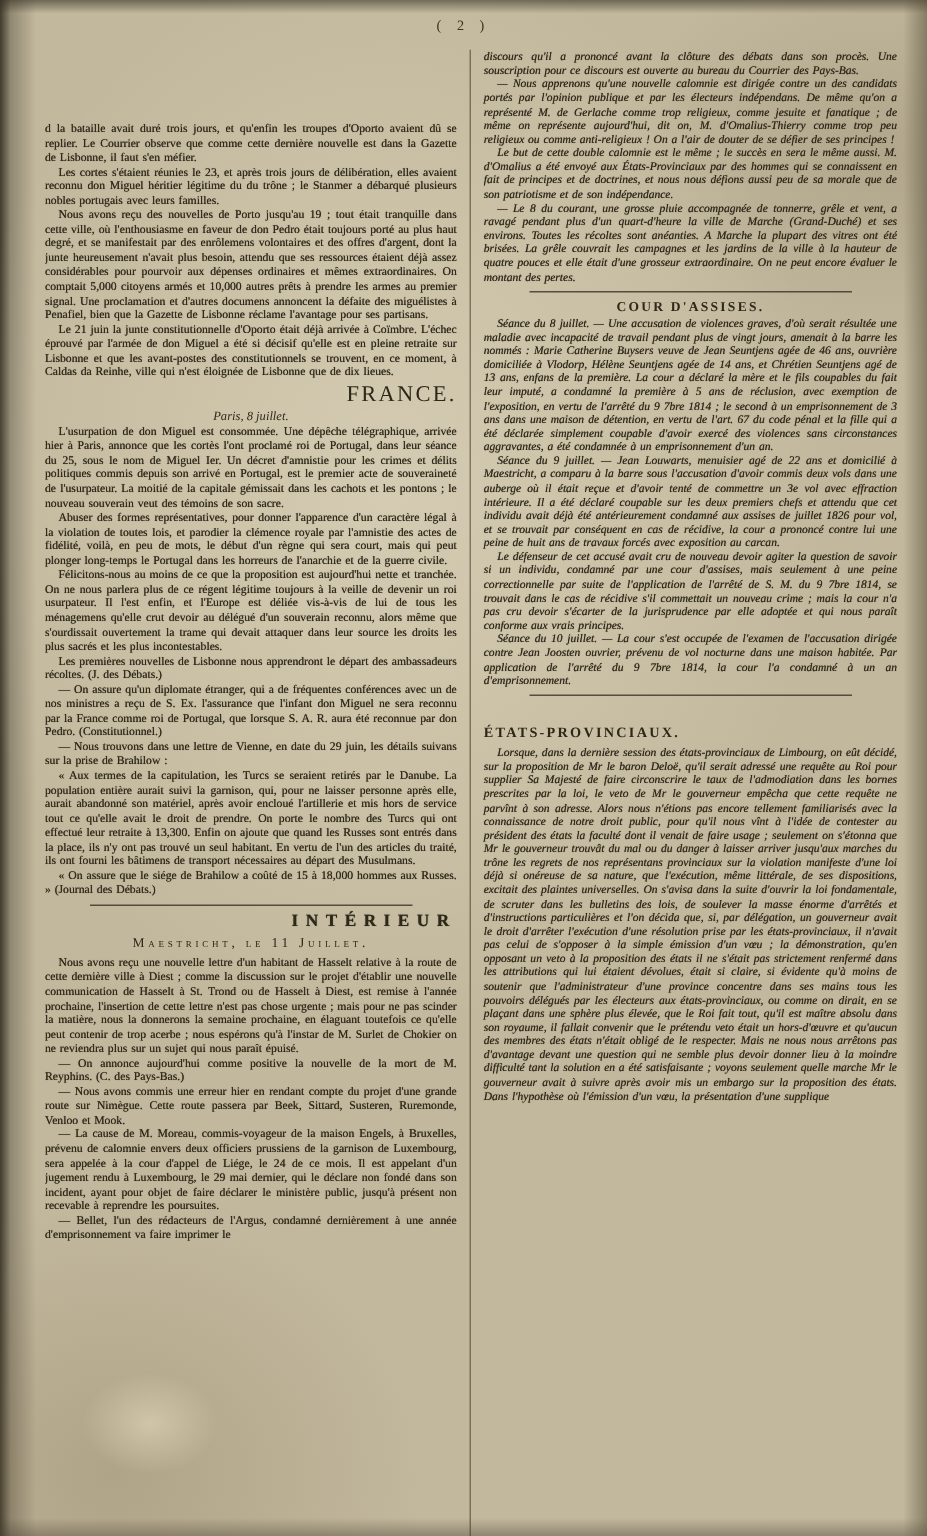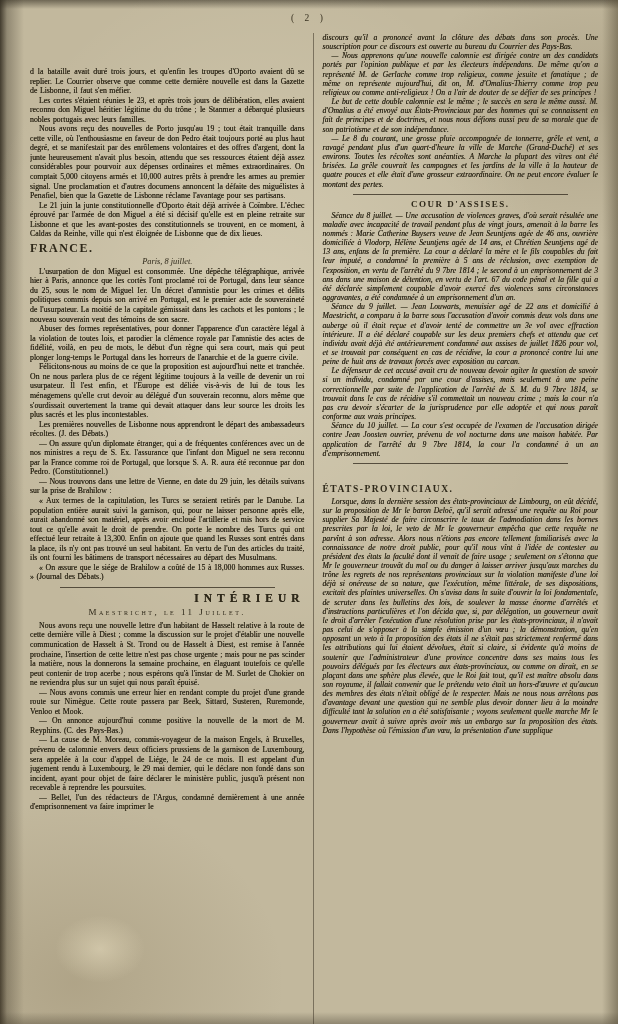--- a/index.html
+++ b/index.html
@@ -22,21 +22,21 @@
   .page-number{
     position:absolute;top:13px;left:0;width:100%;
     text-align:center;font-size:9.5px;letter-spacing:4px;color:#3a3322;
   }
   .columns{
     position:absolute;top:33px;left:30px;right:20px;bottom:0;
     display:flex;overflow:hidden;
   }
   .col{overflow:hidden;}
   .col-left{
-    width:278px;padding-right:8px;margin-top:34px;
+    width:278px;padding-right:8px;margin-top:48px;
   }
   .col-right{
     width:279px;padding-left:9px;
     border-left:1px solid rgba(62,53,38,0.55);
   }
   .para{
     margin:0;
     font-size:7.8px;
     line-height:9.55px;
     text-align:justify;
@@ -45,22 +45,22 @@
     text-shadow:0 0 0.45px rgba(46,40,25,0.85);
   }
   .col-right .para{line-height:9.15px;font-size:7.7px;font-style:italic;}
   .noindent{text-indent:0;}
   .attribution{
     margin:0;text-align:right;font-style:italic;
     font-size:7.8px;line-height:9.2px;
     text-shadow:0 0 0.45px rgba(46,40,25,0.85);
   }
   .sec-france{
-    margin:2px 0 0;text-align:left;
-    font-size:12px;font-weight:bold;letter-spacing:1.5px;
+    margin:2px 0 0;text-align:right;
+    font-size:15px;font-weight:normal;letter-spacing:1.5px;
   }
   .dateline{
     margin:1px 0 1px;text-align:center;font-style:italic;font-size:8.4px;
   }
   .rule{
     height:0;border-top:1px solid rgba(52,45,32,0.78);
     width:215px;margin:5px auto 4px;
   }
   .sec-interieur{
     margin:2px 0 3px;text-align:right;
@@ -105,22 +105,22 @@
       <p class="para">Félicitons-nous au moins de ce que la proposition est aujourd'hui nette et tranchée. On ne nous parlera plus de ce régent légitime toujours à la veille de devenir un roi usurpateur. Il l'est enfin, et l'Europe est déliée vis-à-vis de lui de tous les ménagemens qu'elle crut devoir au délégué d'un souverain reconnu, alors même que s'ourdissait ouvertement la trame qui devait attaquer dans leur source les droits les plus sacrés et les plus incontestables.</p>
       <p class="para">Les premières nouvelles de Lisbonne nous apprendront le départ des ambassadeurs récoltes.          (J. des Débats.)</p>
       <p class="para">— On assure qu'un diplomate étranger, qui a de fréquentes conférences avec un de nos ministres a reçu de S. Ex. l'assurance que l'infant don Miguel ne sera reconnu par la France comme roi de Portugal, que lorsque S. A. R. aura été reconnue par don Pedro.          (Constitutionnel.)</p>
       <p class="para">— Nous trouvons dans une lettre de Vienne, en date du 29 juin, les détails suivans sur la prise de Brahilow :</p>
       <p class="para">« Aux termes de la capitulation, les Turcs se seraient retirés par le Danube. La population entière aurait suivi la garnison, qui, pour ne laisser personne après elle, aurait abandonné son matériel, après avoir encloué l'artillerie et mis hors de service tout ce qu'elle avait le droit de prendre. On porte le nombre des Turcs qui ont effectué leur retraite à 13,300. Enfin on ajoute que quand les Russes sont entrés dans la place, ils n'y ont pas trouvé un seul habitant. En vertu de l'un des articles du traité, ils ont fourni les bâtimens de transport nécessaires au départ des Musulmans.</p>
       <p class="para">« On assure que le siége de Brahilow a coûté de 15 à 18,000 hommes aux Russes. »          (Journal des Débats.)</p>
       <div class="rule"></div>
       <h2 class="sec-interieur">INTÉRIEUR</h2>
       <div class="sec-maestricht">Maestricht, le 11 Juillet.</div>
       <p class="para">Nous avons reçu une nouvelle lettre d'un habitant de Hasselt relative à la route de cette dernière ville à Diest ; comme la discussion sur le projet d'établir une nouvelle communication de Hasselt à St. Trond ou de Hasselt à Diest, est remise à l'année prochaine, l'insertion de cette lettre n'est pas chose urgente ; mais pour ne pas scinder la matière, nous la donnerons la semaine prochaine, en élaguant toutefois ce qu'elle peut contenir de trop acerbe ; nous espérons qu'à l'instar de M. Surlet de Chokier on ne reviendra plus sur un sujet qui nous paraît épuisé.</p>
+      <p class="para">— On annonce aujourd'hui comme positive la nouvelle de la mort de M. Reyphins.          (C. des Pays-Bas.)</p>
       <p class="para">— Nous avons commis une erreur hier en rendant compte du projet d'une grande route sur Nimègue. Cette route passera par Beek, Sittard, Susteren, Ruremonde, Venloo et Mook.</p>
-      <p class="para">— On annonce aujourd'hui comme positive la nouvelle de la mort de M. Reyphins.          (C. des Pays-Bas.)</p>
       <p class="para">— La cause de M. Moreau, commis-voyageur de la maison Engels, à Bruxelles, prévenu de calomnie envers deux officiers prussiens de la garnison de Luxembourg, sera appelée à la cour d'appel de Liége, le 24 de ce mois. Il est appelant d'un jugement rendu à Luxembourg, le 29 mai dernier, qui le déclare non fondé dans son incident, ayant pour objet de faire déclarer le ministère public, jusqu'à présent non recevable à reprendre les poursuites.</p>
       <p class="para">— Bellet, l'un des rédacteurs de l'Argus, condamné dernièrement à une année d'emprisonnement va faire imprimer le</p>
     </div>
 
     <div class="col col-right">
       <p class="para noindent">discours qu'il a prononcé avant la clôture des débats dans son procès. Une souscription pour ce discours est ouverte au bureau du Courrier des Pays-Bas.</p>
       <p class="para">— Nous apprenons qu'une nouvelle calomnie est dirigée contre un des candidats portés par l'opinion publique et par les électeurs indépendans. De même qu'on a représenté M. de Gerlache comme trop religieux, comme jesuite et fanatique ; de même on représente aujourd'hui, dit on, M. d'Omalius-Thierry comme trop peu religieux ou comme anti-religieux ! On a l'air de douter de se défier de ses principes !</p>
       <p class="para">Le but de cette double calomnie est le même ; le succès en sera le même aussi. M. d'Omalius a été envoyé aux États-Provinciaux par des hommes qui se connaissent en fait de principes et de doctrines, et nous nous défions aussi peu de sa morale que de son patriotisme et de son indépendance.</p>
       <p class="para">— Le 8 du courant, une grosse pluie accompagnée de tonnerre, grêle et vent, a ravagé pendant plus d'un quart-d'heure la ville de Marche (Grand-Duché) et ses environs. Toutes les récoltes sont anéanties. A Marche la plupart des vitres ont été brisées. La grêle couvrait les campagnes et les jardins de la ville à la hauteur de quatre pouces et elle était d'une grosseur extraordinaire. On ne peut encore évaluer le montant des pertes.</p>
       <div class="rule"></div>

